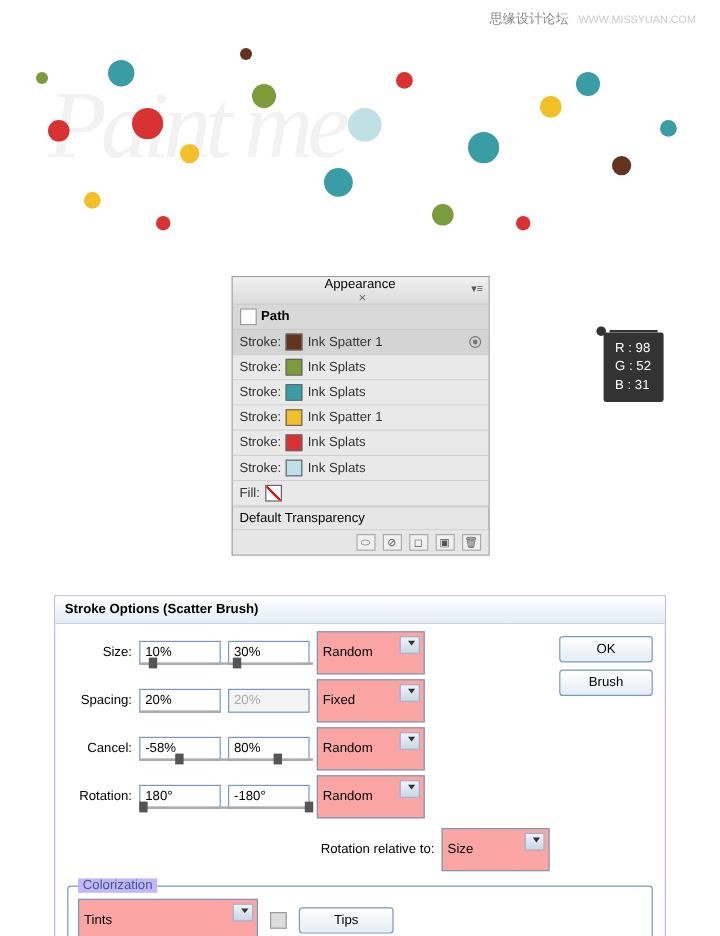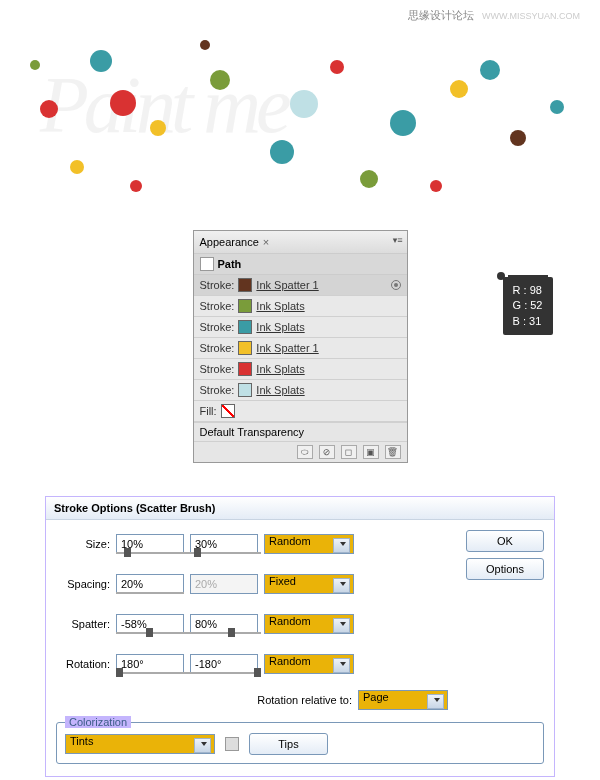--- a/index.html
+++ b/index.html
@@ -4,53 +4,53 @@
   <style>
     * { box-sizing: border-box; margin: 0; padding: 0; font-family: "Tahoma", Arial, sans-serif; font-size: 11px; }
     body { background: #fff; width: 600px; }
     .watermark { position: absolute; top: 8px; right: 20px; font-size: 11px; color: #888; }
     .watermark .light { color: #ccc; margin-left: 5px; font-size: 9px; }
     .artwork { width: 580px; height: 200px; margin: 20px auto 10px; position: relative; }
     .splat { position: absolute; border-radius: 50%; }
     .script-text { position: absolute; left: 30px; top: 40px; font-family: cursive, serif; font-size: 80px; font-style: italic; color: rgba(230,230,230,0.5); letter-spacing: -5px; }
 
     .appearance-panel { width: 215px; margin: 10px auto 10px; border: 1px solid #999; background: #e6e6e6; position: relative; }
-    .panel-tab { display: flex; align-items: center; height: 22px; padding: 0 6px; font-size: 11px; background: linear-gradient(#f0f0f0,#dcdcdc); }
+    .panel-tab { display: flex; align-items: center; height: 22px; padding: 0 6px; font-size: 11px; background: linear-gradient(#f0f0f0,#dcdcdc); flex-direction: column; }
     .panel-tab .close { margin-left: 4px; color: #666; }
     .panel-menu { position: absolute; right: 4px; top: 4px; font-size: 9px; color: #555; }
     .panel-header { background: #d8d8d8; padding: 3px 6px; font-weight: bold; display: flex; align-items: center; gap: 4px; border-top: 1px solid #ccc; border-bottom: 1px solid #ccc; }
     .thumb { width: 14px; height: 14px; border: 1px solid #999; background: #fff; }
     .stroke-row { display: flex; align-items: center; height: 21px; padding: 0 6px; gap: 4px; border-bottom: 1px solid #d0d0d0; background: #e9e9e9; }
     .stroke-row.selected { background: #d4d4d4; }
     .swatch { width: 14px; height: 14px; border: 1px solid #666; }
     .none-swatch { width: 14px; height: 14px; border: 1px solid #666; background: linear-gradient(to top right, #fff 0%, #fff 45%, red 45%, red 55%, #fff 55%); }
     .stroke-row .label { color: #333; }
-    .stroke-row .name { color: #333; text-decoration: underline; }
+    .stroke-row .name { color: #333; }
     .target { width: 10px; height: 10px; border: 1px solid #777; border-radius: 50%; margin-left: auto; position: relative; }
     .target::before { content: ""; position: absolute; width: 4px; height: 4px; background: #777; border-radius: 50%; top: 2px; left: 2px; }
     .default-trans { padding: 3px 6px; border-top: 1px solid #d0d0d0; border-bottom: 1px solid #d0d0d0; }
     .panel-footer { display: flex; justify-content: flex-end; gap: 6px; padding: 3px 6px; background: #e6e6e6; }
     .panel-footer .icon { width: 16px; height: 14px; border: 1px solid #aaa; background: #f0f0f0; display: flex; align-items: center; justify-content: center; font-size: 9px; color: #555; }
 
     .rgb-callout { position: absolute; right: -145px; top: 45px; display: flex; align-items: center; flex-direction: column; }
     .callout-line { width: 40px; height: 2px; background: #333; }
     .callout-line::before { content: ""; width: 8px; height: 8px; background: #333; border-radius: 50%; position: absolute; left: -6px; top: -3px; }
     .rgb-box { background: #333; color: #fff; padding: 6px 10px; font-size: 13px; line-height: 1.4; border-radius: 2px; }
     .panel-wrap { position: relative; width: 215px; margin: 0 auto; }
 
     .stroke-options { width: 510px; margin: 33px auto; border: 1px solid #c4b5fd; padding: 0; }
     .so-title { background: linear-gradient(#fff,#e4ecf6); padding: 5px 8px; font-weight: bold; font-size: 11px; border-bottom: 1px solid #c8d4e2; }
-    .so-body { display: flex; padding: 10px 10px 12px; gap: 10px; }
+    .so-body { display: flex; padding: 10px 10px 12px; }
     .so-left { flex: 1; }
     .so-right { width: 78px; display: flex; flex-direction: column; gap: 6px; }
     .so-row { display: flex; align-items: center; height: 28px; gap: 6px; margin-bottom: 12px; position: relative; }
     .so-label { width: 54px; text-align: right; }
     .so-input { width: 68px; height: 20px; border: 1px solid #7a98b8; padding: 0 4px; background: #fff; }
     .so-input.disabled { color: #aaa; background: #f4f4f4; }
-    .so-select { width: 90px; height: 20px; border: 1px solid #7a98b8; background: #eab308; display: flex; padding: 0 4px; position: relative; }
+    .so-select { width: 90px; height: 36px; border: 1px solid #7a98b8; background: #fca5a5; display: flex; align-items: center; padding: 0 4px; position: relative; }
     .so-select::after { content: ""; position: absolute; right: 3px; top: 3px; width: 15px; height: 13px; background: linear-gradient(#eef3f9,#c8d6e6); border: 1px solid #a0b4cc; }
     .so-select .chev { position: absolute; right: 7px; top: 7px; border-left: 3px solid transparent; border-right: 3px solid transparent; border-top: 4px solid #333; z-index: 1; }
     .slider-double { position: absolute; left: 60px; top: 22px; width: 145px; height: 2px; background: #aaa; }
     .slider-double .handle { position: absolute; width: 7px; height: 9px; background: #555; top: -4px; }
     .slider-single { position: absolute; left: 60px; top: 22px; width: 68px; height: 2px; background: #aaa; }
     .rot-rel-row { display: flex; align-items: center; justify-content: flex-end; gap: 6px; padding-right: 8px; margin-top: 6px; }
     .btn { height: 22px; border: 1px solid #7a98b8; background: linear-gradient(#fff,#e4ecf6); border-radius: 3px; display: flex; align-items: center; justify-content: center; cursor: pointer; padding: 0 10px; }
     .fieldset { border: 1px solid #7a98b8; border-radius: 3px; margin: 0 10px 12px; padding: 10px 8px 8px; position: relative; }
     .legend { position: absolute; top: -7px; left: 8px; background: #c4b5fd; padding: 0 4px; color: #3b5c88; }
     .color-row { display: flex; align-items: center; gap: 10px; }
@@ -177,21 +177,21 @@
         <input class="so-input disabled" disabled="" value="20%" style="">
         <div class="so-select">
             <span>Fixed</span>
             <span class="chev"></span>
           </div>
         <div class="slider-single">
             <div class="handle" style="left:14px"></div>
           </div>
       </div>
       <div class="so-row">
-        <span class="so-label">Spatter:</span>
+        <span class="so-label">Cancel:</span>
         <input class="so-input" value="-58%" style="">
         <input class="so-input" value="80%" style="">
         <div class="so-select">
             <span>Random</span>
             <span class="chev"></span>
           </div>
         <div class="slider-double">
             <div class="handle" style="left:30px"></div>
             <div class="handle" style="left:112px"></div>
           </div>
@@ -205,28 +205,28 @@
             <span class="chev"></span>
           </div>
         <div class="slider-double">
             <div class="handle" style="left:0px"></div>
             <div class="handle" style="left:138px"></div>
           </div>
       </div>
       <div class="rot-rel-row">
         <span>Rotation relative to:</span>
         <div class="so-select">
-            <span>Page</span>
+            <span>Size</span>
             <span class="chev"></span>
           </div>
       </div>
     </div>
     <div class="so-right">
       <div class="btn">OK</div>
-      <div class="btn">Options</div>
+      <div class="btn">Brush</div>
     </div>
   </div>
   <div class="fieldset">
     <div class="legend">Colorization</div>
     <div class="color-row">
       <div class="so-select" style="width:150px">
           <span>Tints</span>
           <span class="chev"></span>
         </div>
       <div class="color-swatch-disabled"></div>

